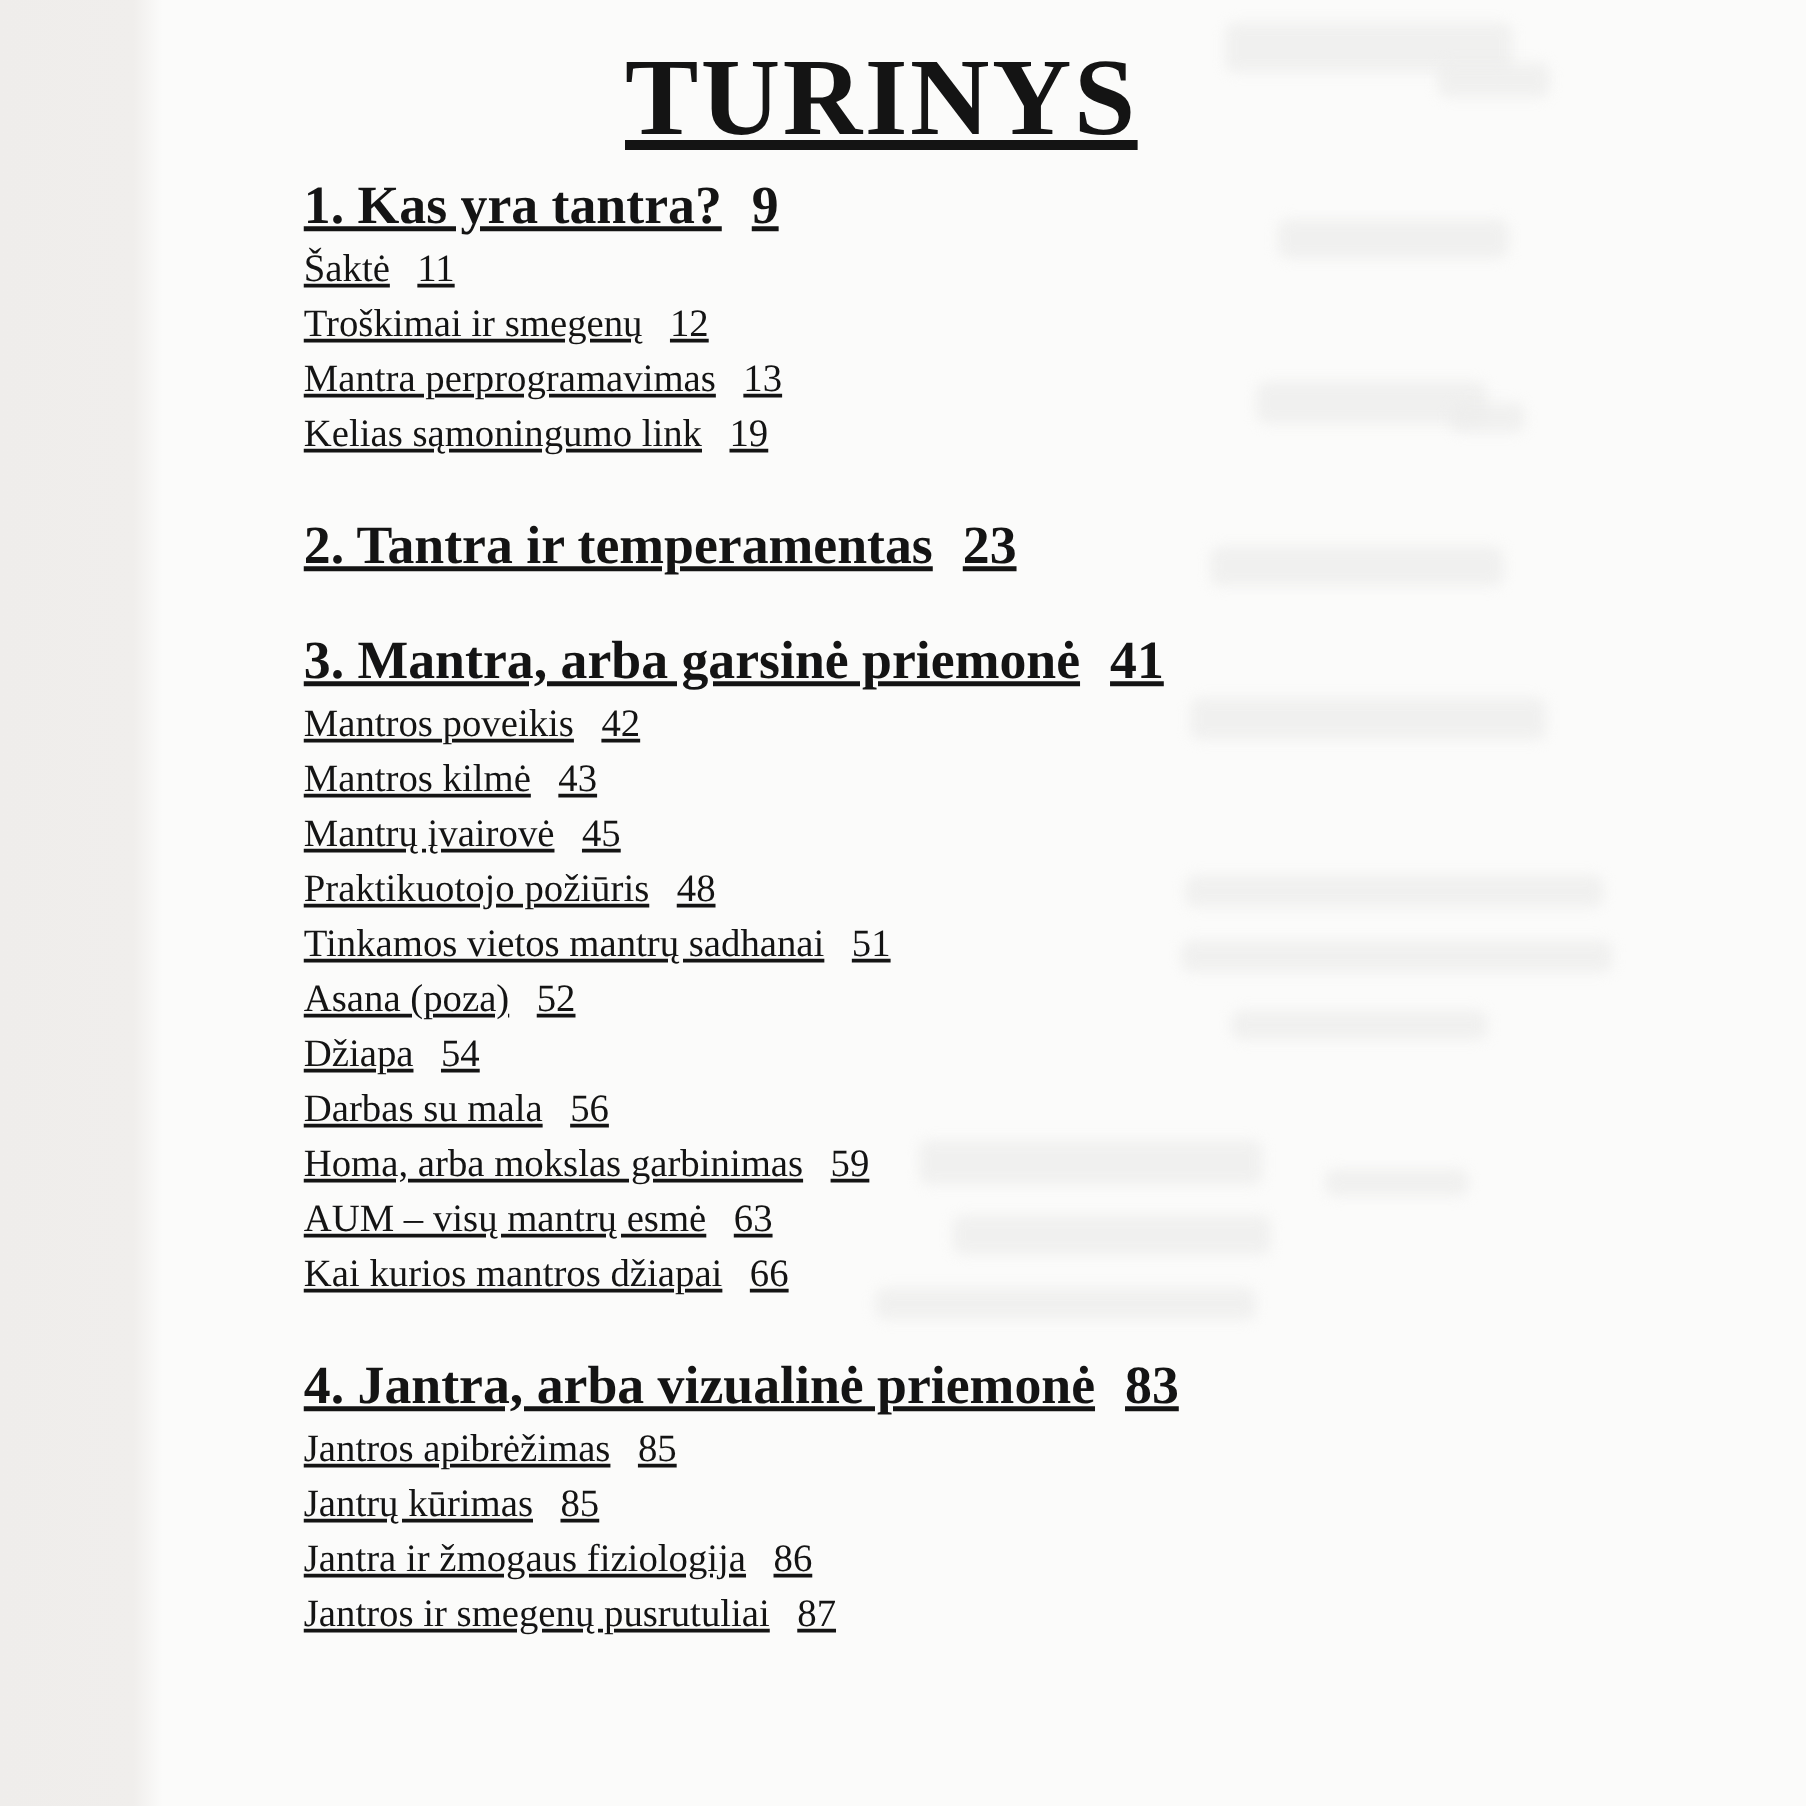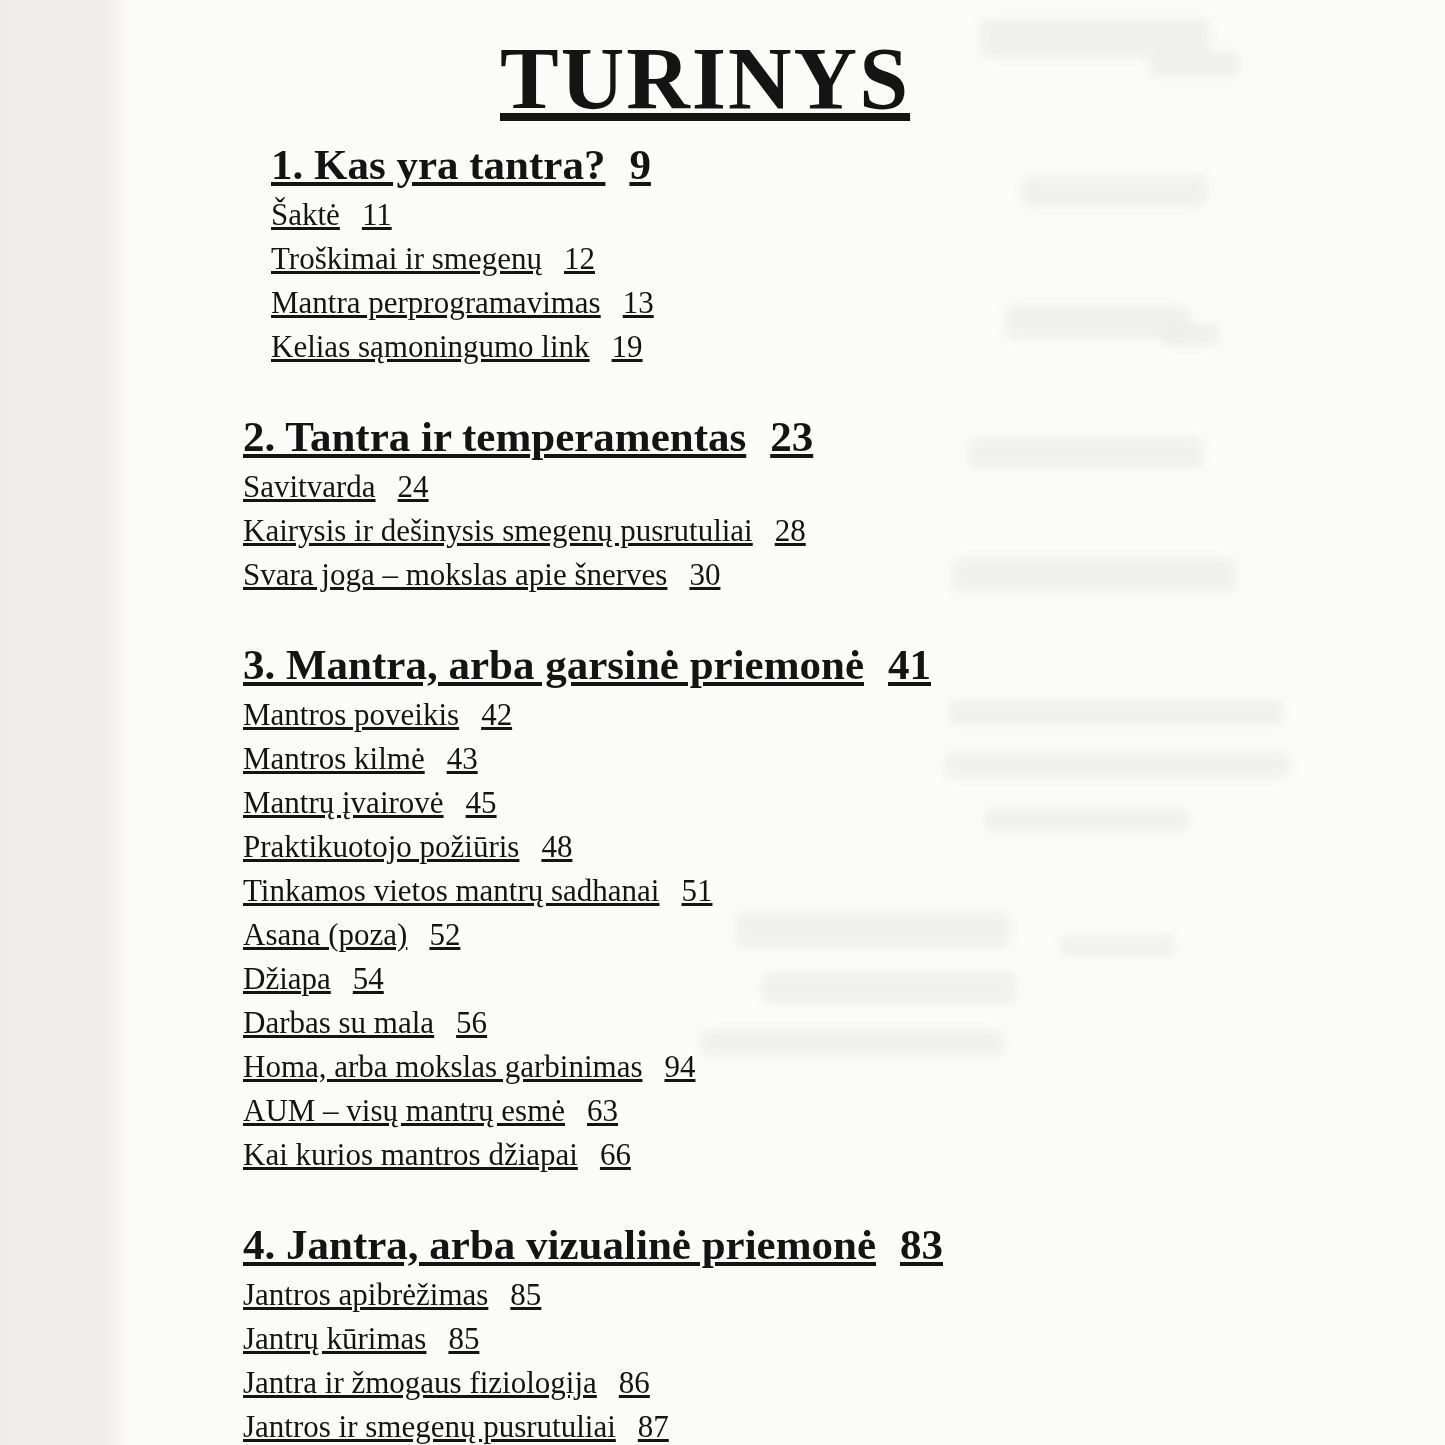--- a/index.html
+++ b/index.html
@@ -40,21 +40,21 @@
   }
   .book-title {
     font-size: 88px;
     font-weight: bold;
     letter-spacing: 2px;
     line-height: 1;
     margin: 0 0 18px 257px;
     white-space: nowrap;
   }
   .toc-section { margin-top: 44px; }
-  .toc-section:first-of-type { margin-top: 0; margin-left: 28px; }
+  .toc-section:first-of-type { margin-top: 0; }
   .section-heading {
     font-size: 43px;
     font-weight: bold;
     line-height: 48px;
     margin: 0 0 4px 0;
     white-space: nowrap;
   }
   .toc-entry {
     font-size: 31px;
     line-height: 44px;
@@ -108,33 +108,20 @@
   <div class="toc-entry">
     <span class="entry-label">Kelias sąmoningumo link</span><span class="page-num">19</span>
   </div>
 </div>
   </div>
 
   <div class="toc-section">
     <h2 class="section-heading">
       <span class="heading-text">2. Tantra ir temperamentas</span><span class="page-num">23</span>
     </h2>
-    <div class="entries">
-  <div class="toc-entry">
-    <span class="entry-label">Savitvarda</span><span class="page-num">24</span>
-  </div>
-
-  <div class="toc-entry">
-    <span class="entry-label">Kairysis ir dešinysis smegenų pusrutuliai</span><span class="page-num">28</span>
-  </div>
-
-  <div class="toc-entry">
-    <span class="entry-label">Svara joga – mokslas apie šnerves</span><span class="page-num">30</span>
-  </div>
-</div>
   </div>
 
   <div class="toc-section">
     <h2 class="section-heading">
       <span class="heading-text">3. Mantra, arba garsinė priemonė</span><span class="page-num">41</span>
     </h2>
     <div class="entries">
   <div class="toc-entry">
     <span class="entry-label">Mantros poveikis</span><span class="page-num">42</span>
   </div>
@@ -161,21 +148,21 @@
 
   <div class="toc-entry">
     <span class="entry-label">Džiapa</span><span class="page-num">54</span>
   </div>
 
   <div class="toc-entry">
     <span class="entry-label">Darbas su mala</span><span class="page-num">56</span>
   </div>
 
   <div class="toc-entry">
-    <span class="entry-label">Homa, arba mokslas garbinimas</span><span class="page-num">94</span>
+    <span class="entry-label">Homa, arba mokslas garbinimas</span><span class="page-num">59</span>
   </div>
 
   <div class="toc-entry">
     <span class="entry-label">AUM – visų mantrų esmė</span><span class="page-num">63</span>
   </div>
 
   <div class="toc-entry">
     <span class="entry-label">Kai kurios mantros džiapai</span><span class="page-num">66</span>
   </div>
 </div>

